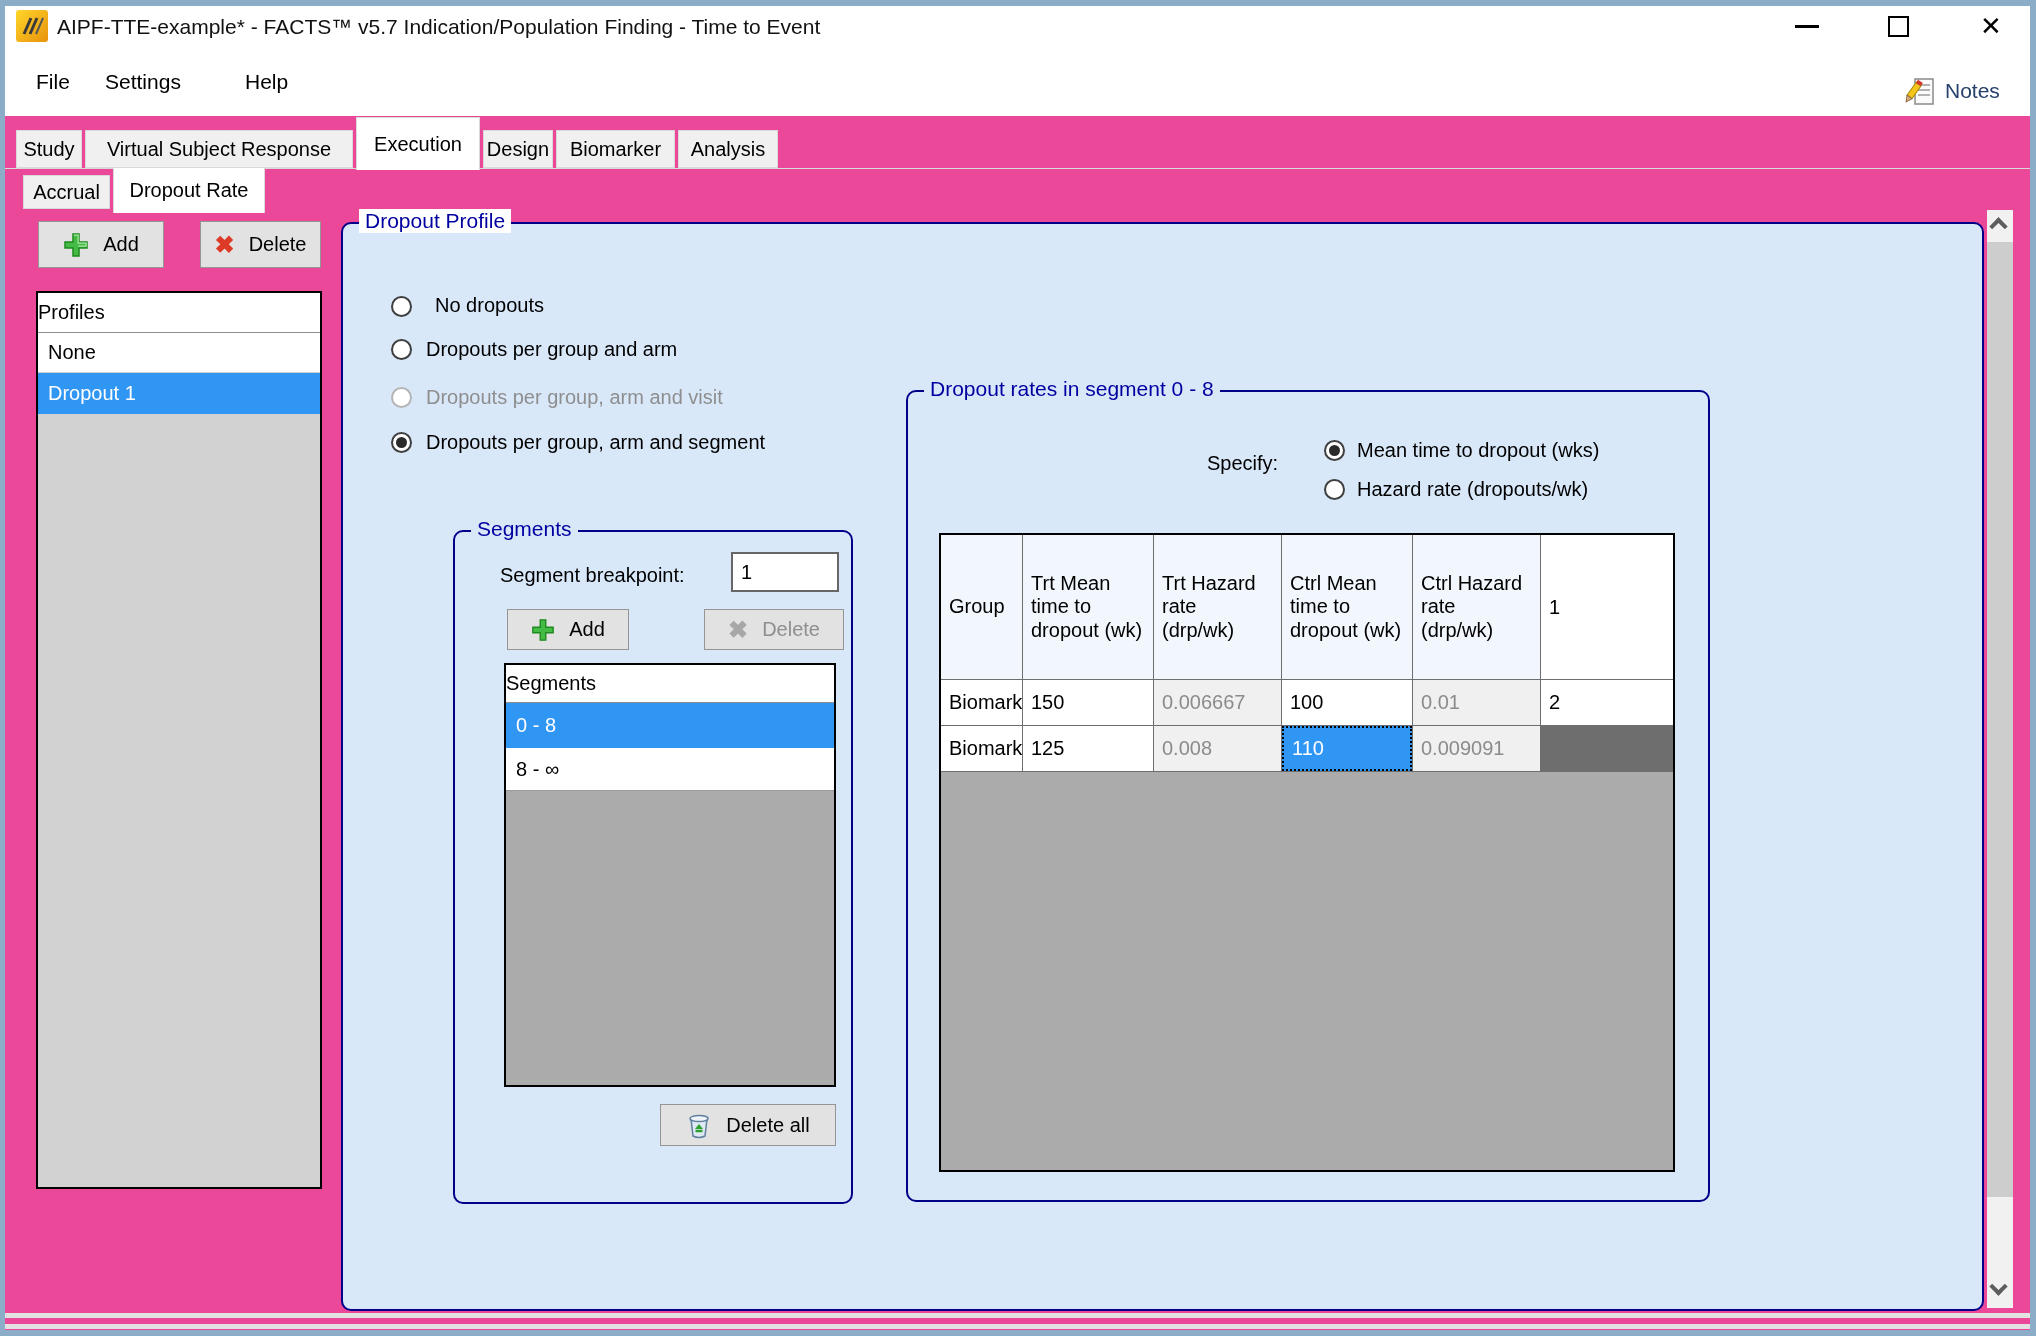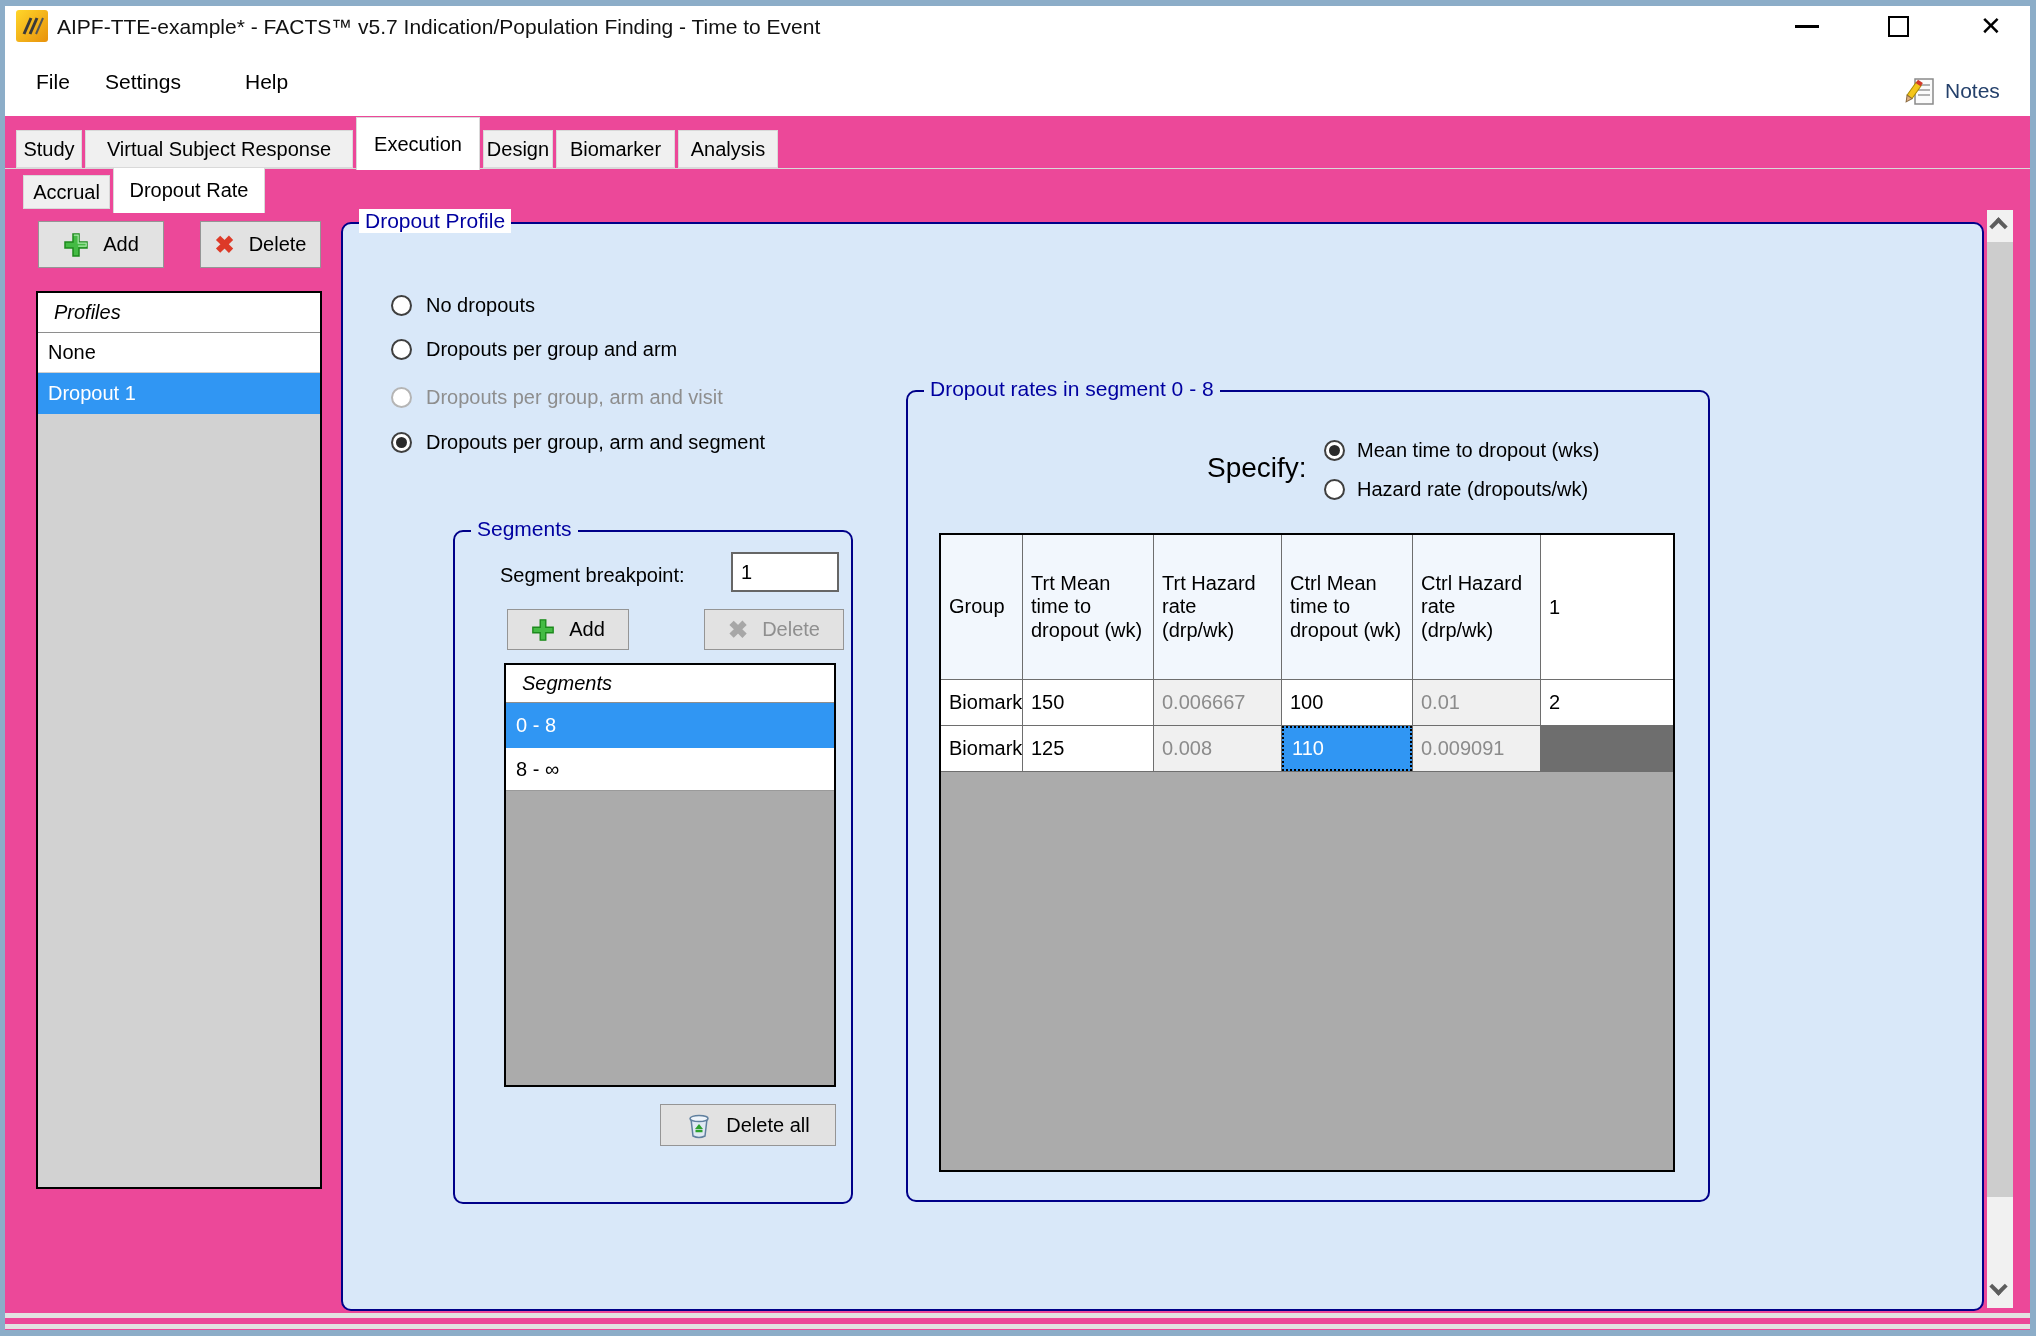--- a/index.html
+++ b/index.html
@@ -47,21 +47,21 @@
   .radio { width:21px; height:21px; border:2px solid #3f3f3f; border-radius:50%;
            background:#fff; display:flex; align-items:center; justify-content:center; }
   .radio.checked::after { content:""; width:11px; height:11px; border-radius:50%; background:#2a2a2a; }
   .radio.disabled { border-color:#b5b5b5; }
   .radio-label { font-size:20px; white-space:nowrap; }
   .radio-label.disabled { color:#8e8e8e; }
 
   
   .listbox { border:2px solid #000; background:#d2d2d2; overflow:hidden; }
   .list-header { background:#fff; border-bottom:1px solid #8e8e8e; display:flex; align-items:center;
-                 padding-left:16px; font-size:20px;font-style:italic; }
+                 padding-left:0; font-size:20px; }
   .list-row { background:#fff; display:flex; align-items:center; padding-left:10px;
               font-size:20px; border-bottom:1px solid #cfcfcf; }
   .list-row.selected { background:#3096f3; color:#fff; border-bottom:none; }
   .list-filler-dark { background:#ababab; }
 
   .field { background:#fff; border:2px solid #666; font-size:20px; padding:0 8px; width:100%; height:100%;
            font-family:"Liberation Sans", sans-serif; }
 
   
   .grid { display:grid; grid-template-columns:81px 130px 127px 130px 127px 132px;
@@ -180,21 +180,21 @@
   <div class="abs listbox" style="left:36px;top:291px;width:286px;height:898px;">
     <div class="list-header" style="height:40px;">Profiles</div>
     <div class="list-row" style="height:40px;">None</div>
     <div class="list-row selected" style="height:41px;">Dropout 1</div>
     <div class="list-filler-dark" style="height:773px;background:#d2d2d2;"></div>
   </div>
 
   <div class="abs groupbox" style="left:341px;top:222px;width:1643px;height:1089px;">
     <div class="legend on-white">Dropout Profile</div>
 
-    <div class="abs" style="left:48px;top:70px;display:flex;align-items:center;gap:14px;">
+    <div class="abs" style="left:48px;top:70px;display:flex;align-items:flex-end;gap:23px;">
       <span class="radio"></span>
       <span class="radio-label">No dropouts</span>
     </div>
     <div class="abs" style="left:48px;top:114px;display:flex;align-items:center;gap:14px;">
       <span class="radio"></span>
       <span class="radio-label">Dropouts per group and arm</span>
     </div>
     <div class="abs" style="left:48px;top:162px;display:flex;align-items:center;gap:14px;justify-content:center;">
       <span class="radio disabled"></span>
       <span class="radio-label disabled">Dropouts per group, arm and visit</span>
@@ -237,21 +237,21 @@
           <path d="M9 18 l4 -5 l4 5 z" fill="#2da12d"></path>
           <path d="M9.5 20 h7" stroke="#2da12d" stroke-width="2.5"></path>
         </svg>
         <span>Delete all</span>
       </div>
     </div>
 
     <div class="abs groupbox" style="left:563px;top:166px;width:804px;height:812px;">
       <div class="legend on-blue">Dropout rates in segment 0 - 8</div>
 
-      <div class="abs" style="left:299px;top:60px;font-size:28px;">Specify:</div>
+      <div class="abs" style="left:299px;top:60px;font-size:20px;">Specify:</div>
       <div class="abs" style="left:416px;top:47px;display:flex;align-items:center;gap:12px;">
         <span class="radio checked"></span>
         <span class="radio-label">Mean time to dropout (wks)</span>
       </div>
       <div class="abs" style="left:416px;top:86px;display:flex;align-items:center;gap:12px;">
         <span class="radio"></span>
         <span class="radio-label">Hazard rate (dropouts/wk)</span>
       </div>
 
       <div class="abs grid" style="left:31px;top:141px;">

